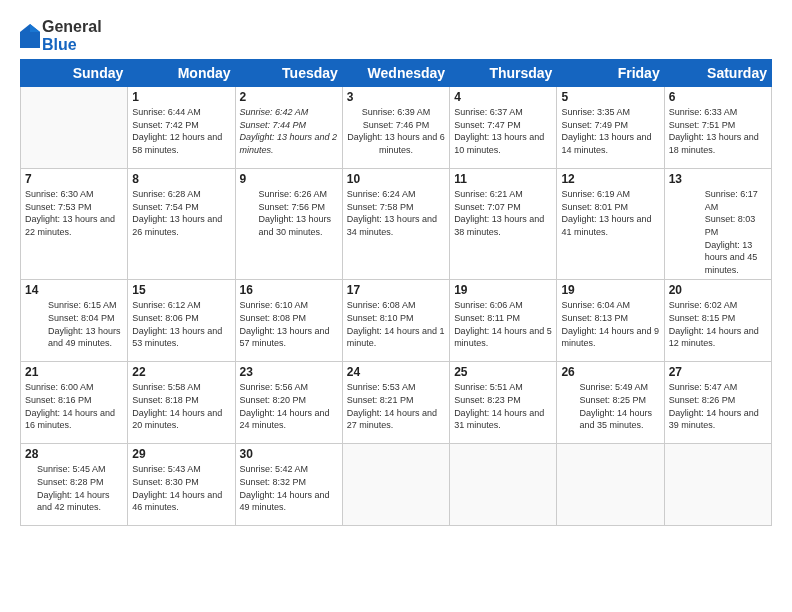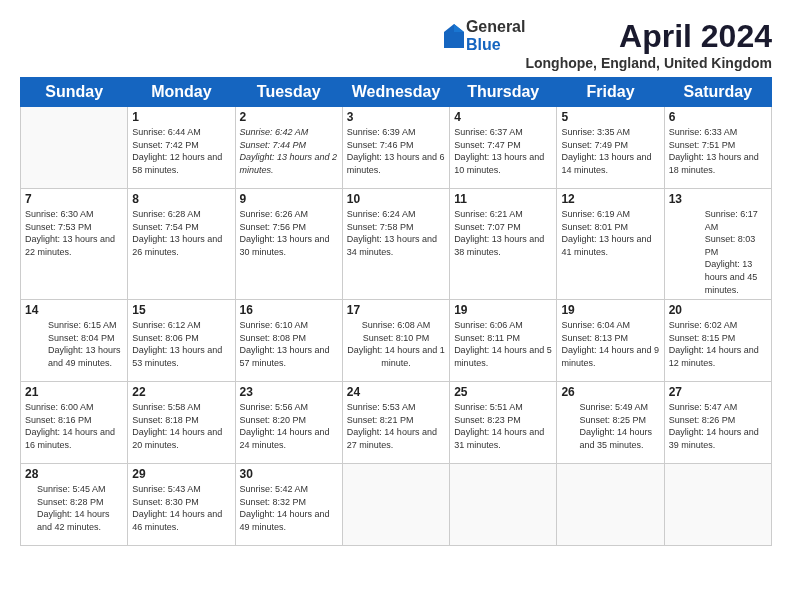--- a/index.html
+++ b/index.html
@@ -9,21 +9,21 @@
       width: 792px;
       height: 612px;
       overflow: hidden;
     }
     .page {
       width: 792px;
       padding: 18px 20px 10px 20px;
     }
     .header {
       display: flex;
-      justify-content: flex-end;
+      justify-content: space-between;
       align-items: flex-start;
       margin-bottom: 6px;
     }
     .logo {
       display: flex;
       align-items: center;
     }
     .logo-text {
       display: flex;
       flex-direction: column;
@@ -58,24 +58,24 @@
       font-weight: 600;
     }
     table {
       width: 100%;
       border-collapse: collapse;
       table-layout: fixed;
     }
     thead tr th {
       background-color: #1565c0;
       color: #fff;
-      font-size: 16px;
+      font-size: 14px;
       font-weight: bold;
       padding: 5px 4px;
-      text-align: center;
+      text-align: right;
       border: 1px solid #1565c0;
     }
     tbody tr td {
       vertical-align: top;
       border: 1px solid #ccc;
       padding: 3px 4px;
       font-size: 9.5px;
       color: #333;
       height: 82px;
     }
@@ -102,24 +102,20 @@
     <div class="logo">
       <svg class="logo-icon" viewBox="0 0 20 24" xmlns="http://www.w3.org/2000/svg">
         <polygon points="10,0 20,8 20,24 0,24 0,8" fill="#1565c0"></polygon>
         <polygon points="10,0 20,8 10,8" fill="#1976d2"></polygon>
       </svg>
       <div class="logo-text">
         <span class="logo-general">General</span>
         <span class="logo-blue">Blue</span>
       </div>
     </div>
-    <div class="title-section">
-      <div class="month-title">April 2024</div>
-      <div class="location">Longhope, England, United Kingdom</div>
-    </div>
   </div>
 
   <table>
     <thead>
       <tr>
 
       <th>Sunday</th>
           <th>Monday</th>
           <th>Tuesday</th>
           <th>Wednesday</th>
@@ -138,21 +134,21 @@
 Daylight: 12 hours and 58 minutes.</div>
           </td>
           <td>
             <div class="day-number">2</div>
             <div class="day-info" style="white-space: pre-line; font-style: italic;">Sunrise: 6:42 AM
 Sunset: 7:44 PM
 Daylight: 13 hours and 2 minutes.</div>
           </td>
           <td>
             <div class="day-number">3</div>
-            <div class="day-info" style="white-space: pre-line;">Sunrise: 6:39 AM
+            <div class="day-info" style="white-space: pre-line; text-align: center;">Sunrise: 6:39 AM
 Sunset: 7:46 PM
 Daylight: 13 hours and 6 minutes.</div>
           </td>
           <td>
             <div class="day-number">4</div>
             <div class="day-info" style="white-space: pre-line;">Sunrise: 6:37 AM
 Sunset: 7:47 PM
 Daylight: 13 hours and 10 minutes.</div>
           </td>
           <td>
@@ -176,21 +172,21 @@
 Daylight: 13 hours and 22 minutes.</div>
           </td>
           <td>
             <div class="day-number">8</div>
             <div class="day-info" style="white-space: pre-line;">Sunrise: 6:28 AM
 Sunset: 7:54 PM
 Daylight: 13 hours and 26 minutes.</div>
           </td>
           <td>
             <div class="day-number">9</div>
-            <div class="day-info" style="white-space: pre-line;">Sunrise: 6:26 AM
+            <div class="day-info" style="white-space: pre-line; margin-left: 19px;">Sunrise: 6:26 AM
 Sunset: 7:56 PM
 Daylight: 13 hours and 30 minutes.</div>
           </td>
           <td>
             <div class="day-number">10</div>
             <div class="day-info" style="white-space: pre-line;">Sunrise: 6:24 AM
 Sunset: 7:58 PM
 Daylight: 13 hours and 34 minutes.</div>
           </td>
           <td>
@@ -226,21 +222,21 @@
 Daylight: 13 hours and 53 minutes.</div>
           </td>
           <td>
             <div class="day-number">16</div>
             <div class="day-info" style="white-space: pre-line;">Sunrise: 6:10 AM
 Sunset: 8:08 PM
 Daylight: 13 hours and 57 minutes.</div>
           </td>
           <td>
             <div class="day-number">17</div>
-            <div class="day-info" style="white-space: pre-line; text-align: center;">Sunrise: 6:08 AM
+            <div class="day-info" style="white-space: pre-line;">Sunrise: 6:08 AM
 Sunset: 8:10 PM
 Daylight: 14 hours and 1 minute.</div>
           </td>
           <td>
             <div class="day-number">19</div>
             <div class="day-info" style="white-space: pre-line;">Sunrise: 6:06 AM
 Sunset: 8:11 PM
 Daylight: 14 hours and 5 minutes.</div>
           </td>
           <td>

